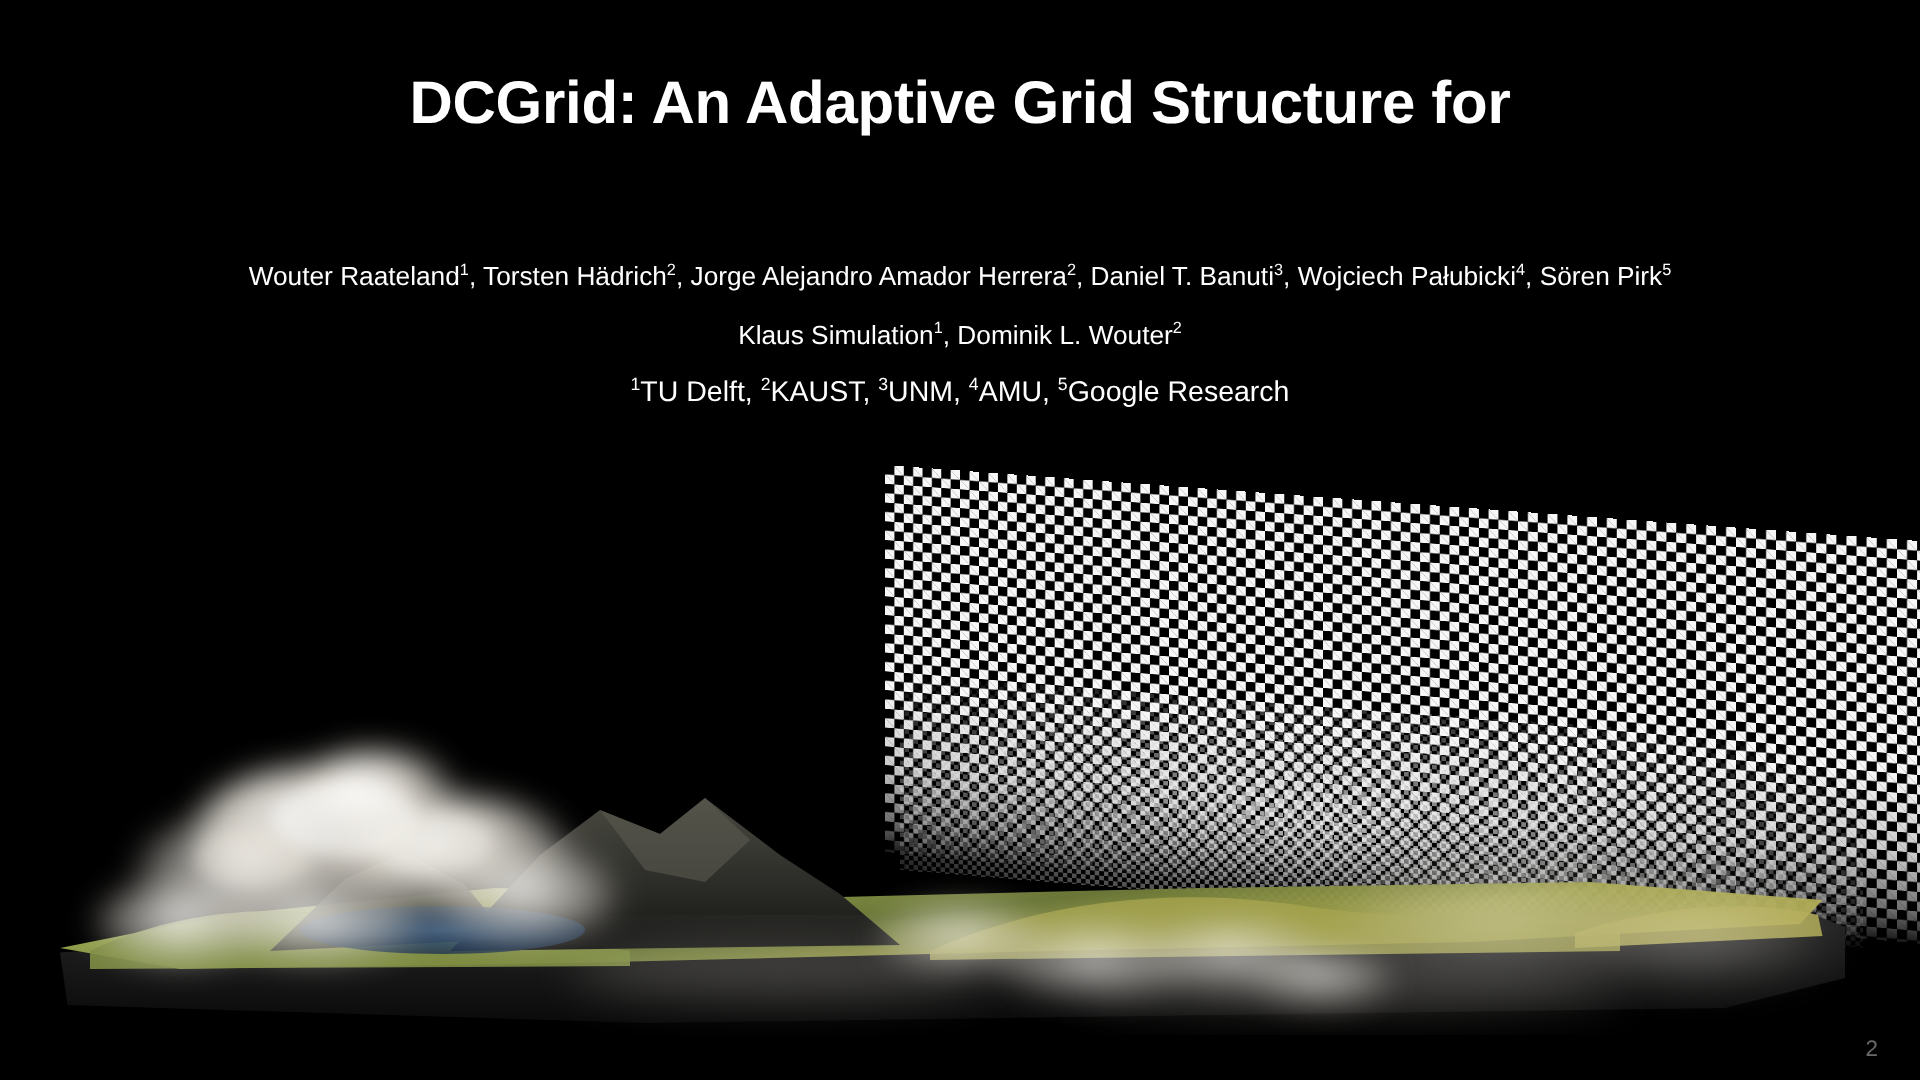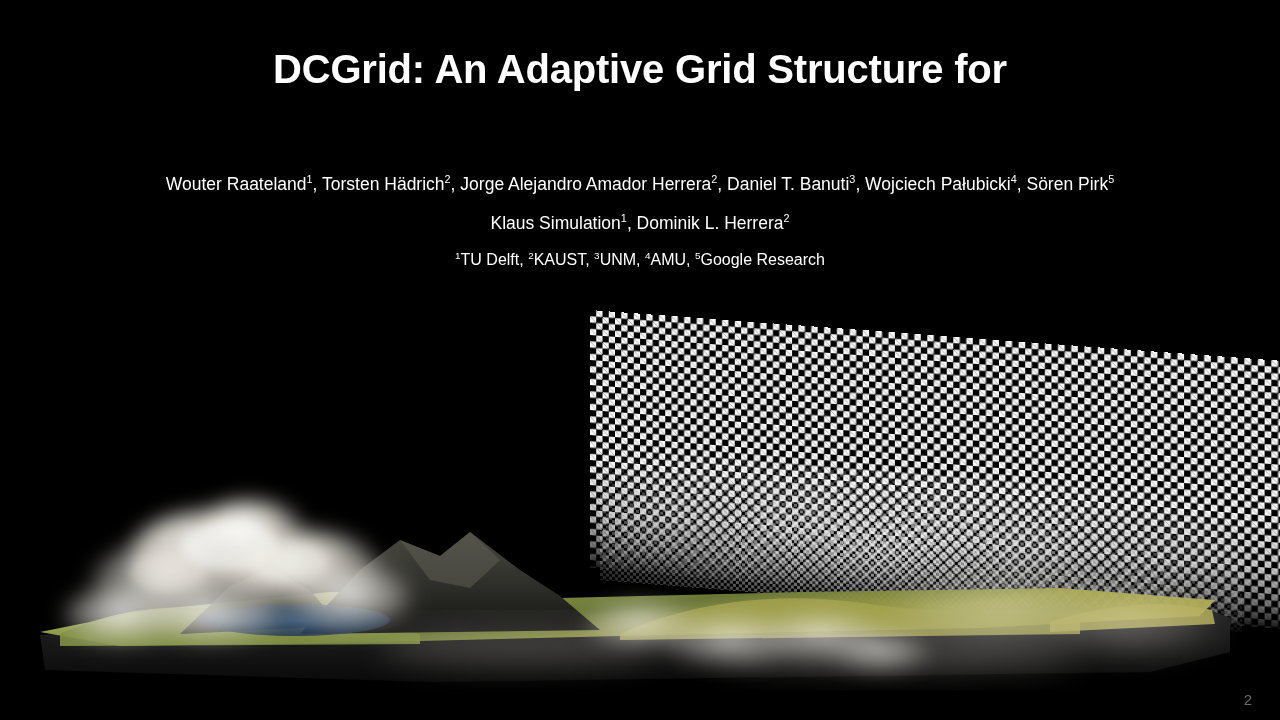--- a/index.html
+++ b/index.html
@@ -51,21 +51,21 @@
     font-size: 17.5px;
     line-height: 1.42;
     color: #ffffff;
     margin-bottom: 14px;
     white-space: nowrap;
   }
   .author-line.second {
     margin-bottom: 13px;
   }
   .affil-line {
-    font-size: 16px;
+    font-size: 19px;
     line-height: 1.42;
     color: #ffffff;
   }
   sup {
     font-size: 0.62em;
     vertical-align: super;
     line-height: 0;
   }
 
   
@@ -129,21 +129,21 @@
 <body>
 
 <div class="slide">
 
   <div class="title-block">
     <div class="title-line">DCGrid: An Adaptive Grid Structure for</div>
   </div>
 
   <div class="authors-block">
     <div class="author-line" id="author-line-1"><span>Wouter Raateland</span><sup>1</sup><span>, </span><span>Torsten Hädrich</span><sup>2</sup><span>, </span><span>Jorge Alejandro Amador Herrera</span><sup>2</sup><span>, </span><span>Daniel T. Banuti</span><sup>3</sup><span>, </span><span>Wojciech Pałubicki</span><sup>4</sup><span>, </span><span>Sören Pirk</span><sup>5</sup></div>
-    <div class="author-line second" id="author-line-2"><span>Klaus Simulation</span><sup>1</sup><span>, </span><span>Dominik L. Herrera</span><sup>2</sup></div>
+    <div class="author-line second" id="author-line-2"><span>Klaus Simulation</span><sup>1</sup><span>, </span><span>Dominik L. Wouter</span><sup>2</sup></div>
     <div class="affil-line" id="affil-line"><sup>1</sup><span>TU Delft</span><span>, </span><sup>2</sup><span>KAUST</span><span>, </span><sup>3</sup><span>UNM</span><span>, </span><sup>4</sup><span>AMU</span><span>, </span><sup>5</sup><span>Google Research</span></div>
   </div>
 
   <div class="figure">
 
     <div class="grid-plane"></div>
     <div class="grid-plane fine"></div>
 
     <div class="terrain-wrap">
       <svg width="1280" height="280" viewBox="0 0 1280 280" xmlns="http://www.w3.org/2000/svg">

